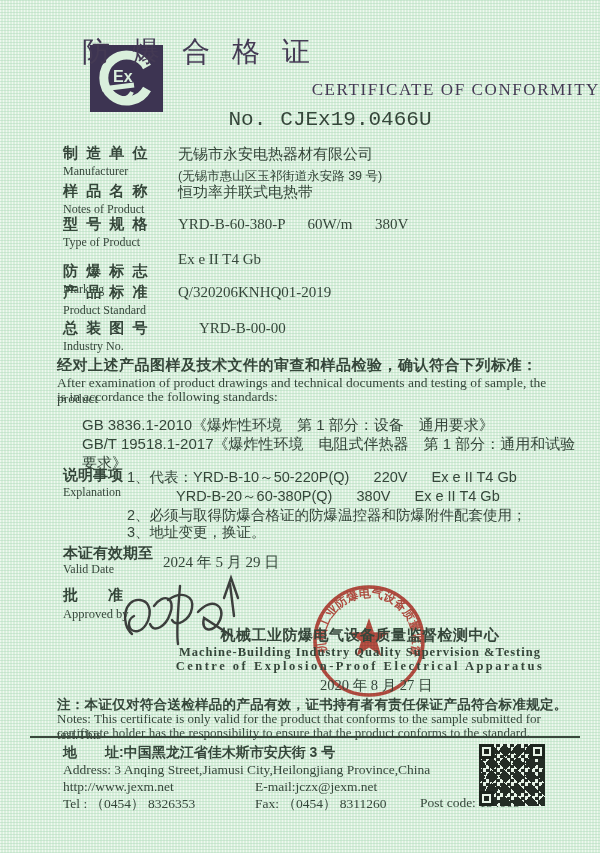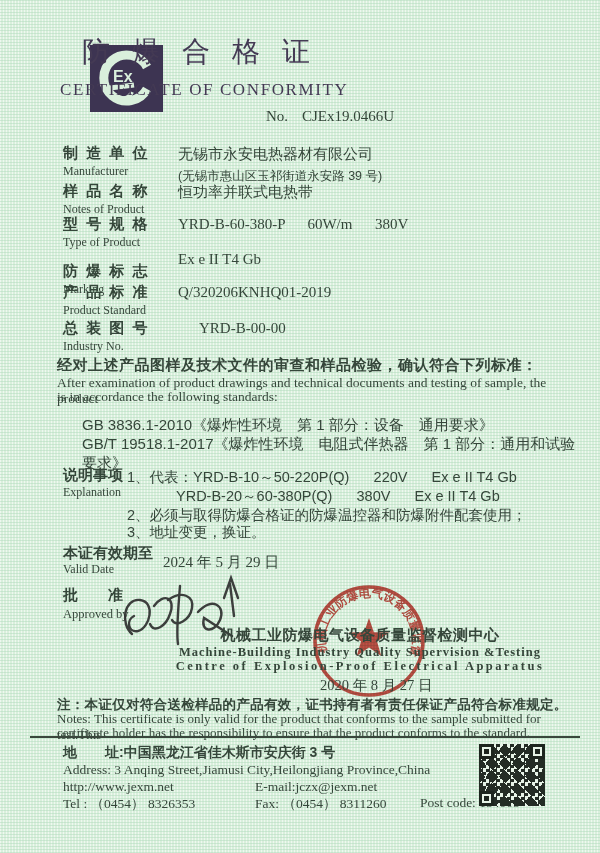--- a/index.html
+++ b/index.html
@@ -13,24 +13,24 @@
       repeating-linear-gradient(90deg, rgba(255,255,255,.55) 0 1px, transparent 1px 3px);
     color:#35463a;
   }
   .abs { position:absolute; }
   .serif { font-family:"Liberation Serif", serif; }
   .pre { white-space:pre-wrap; }
 
   .title-zh { left:60px; top:33px; width:540px; text-align:left;
     font-family:"Liberation Serif", serif; font-size:28px; letter-spacing:22px;
     color:#443a54; text-indent:22px; font-weight:500; }
-  .title-en { left:60px; top:80px; width:540px; text-align:left;
+  .title-en { left:60px; top:80px; width:540px; text-align:right;
     font-family:"Liberation Serif", serif; font-size:17px; letter-spacing:1.6px; color:#443a54; }
   .no-line { left:60px; top:108px; width:540px; text-align:center;
-    font-family:Liberation Serif, serif; font-size:15px; color:#35463a; }
+    font-family:Liberation Mono, monospace; font-size:21px; color:#35463a; }
   .no-line .num { margin-left:14px; }
 
   .f-label { left:63px; width:118px; }
   .f-label .zh { font-size:15px; font-weight:bold; letter-spacing:2px; white-space:nowrap; }
   .f-label .en { font-family:"Liberation Serif", serif; font-size:12px; margin-top:1px; white-space:nowrap; }
   .f-value { left:178px; width:400px; font-size:15px; }
   .f-value .v2 { font-size:12.5px; margin-top:4px; }
   .serif-val { font-family:"Liberation Serif", serif; }
 
   .exam-zh { left:57px; top:356px; width:520px; font-size:15px; font-weight:bold; letter-spacing:.5px; }

